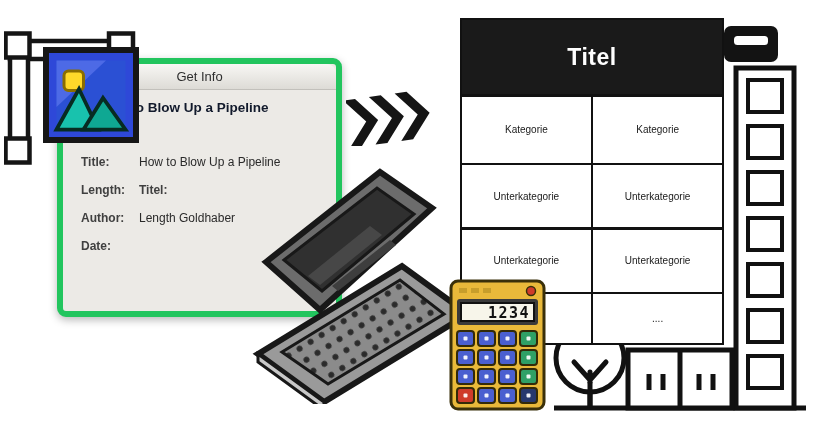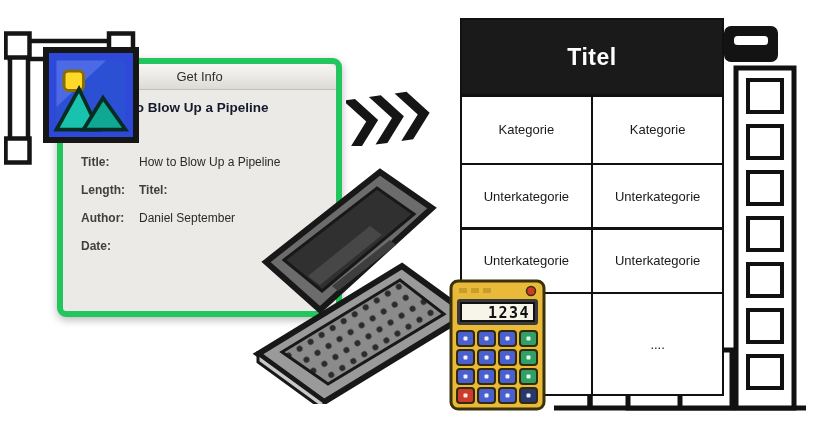--- a/index.html
+++ b/index.html
@@ -14,27 +14,27 @@
             background:linear-gradient(#f8f7f4,#dddbd6);border-bottom:1px solid #c2c0bb;
             border-radius:9px 9px 0 0;}
   .headline{position:absolute;left:36px;top:36px;width:230px;font-size:13.5px;font-weight:bold;
             color:#121a2c;white-space:nowrap;overflow:hidden;}
   .fields{position:absolute;left:18px;top:84px;display:grid;grid-template-columns:58px 1fr;
           grid-auto-rows:28px;align-items:center;font-size:12px;}
   .flabel{font-weight:bold;color:#404040;white-space:nowrap;}
   .fvalue{color:#2a2a2a;white-space:nowrap;}
 
   
-  .ctable{position:absolute;left:460px;top:18px;width:264px;height:378px;z-index:2;
+  .ctable{position:absolute;left:460px;top:18px;width:264px;height:327px;z-index:2;
           box-sizing:border-box;border:2.5px solid #111;background:#111;
           display:grid;grid-template-rows:74px 66px 62px 62px auto;row-gap:2.5px;}
   .thead{background:#1a1a1a;color:#fff;font-weight:bold;font-size:23px;letter-spacing:.5px;
          display:flex;align-items:center;justify-content:center;}
   .trow{display:grid;grid-template-columns:1fr 1fr;column-gap:2.5px;}
-  .tcell{background:#fff;color:#191919;font-size:13px;
+  .tcell{background:#fff;color:#191919;font-size:10px;
          display:flex;align-items:center;justify-content:center;}
 
   
   .svg-abs{position:absolute;}
   .z1{z-index:1}.z2{z-index:2}.z3{z-index:3}.z4{z-index:4}.z5{z-index:5}
 </style>
 </head>
 <body>
 
 <div class="canvas">
@@ -98,21 +98,21 @@
 
   <div class="getinfo">
     <div class="titlebar">Get Info</div>
     <div class="headline">How to Blow Up a Pipeline</div>
     <div class="fields">
       <div class="flabel">Title:</div>
       <div class="fvalue">How to Blow Up a Pipeline</div>
       <div class="flabel">Length:</div>
       <div class="flabel">Titel:</div>
       <div class="flabel">Author:</div>
-      <div class="fvalue">Daniel September</div>
+      <div class="fvalue">Length Goldhaber</div>
       <div class="flabel">Date:</div>
     </div>
   </div>
 
   <svg class="svg-abs z2" style="left:346px;top:90px;" width="92" height="56" viewBox="0 0 92 56">
     <g transform="rotate(-8 46 28)" fill="#151515">
       <path d="M0 4 H12 L32 28 L12 52 H0 L20 28 Z"></path>
       <path d="M26 4 H38 L58 28 L38 52 H26 L46 28 Z"></path>
       <path d="M52 4 H64 L84 28 L64 52 H52 L72 28 Z"></path>
     </g>

